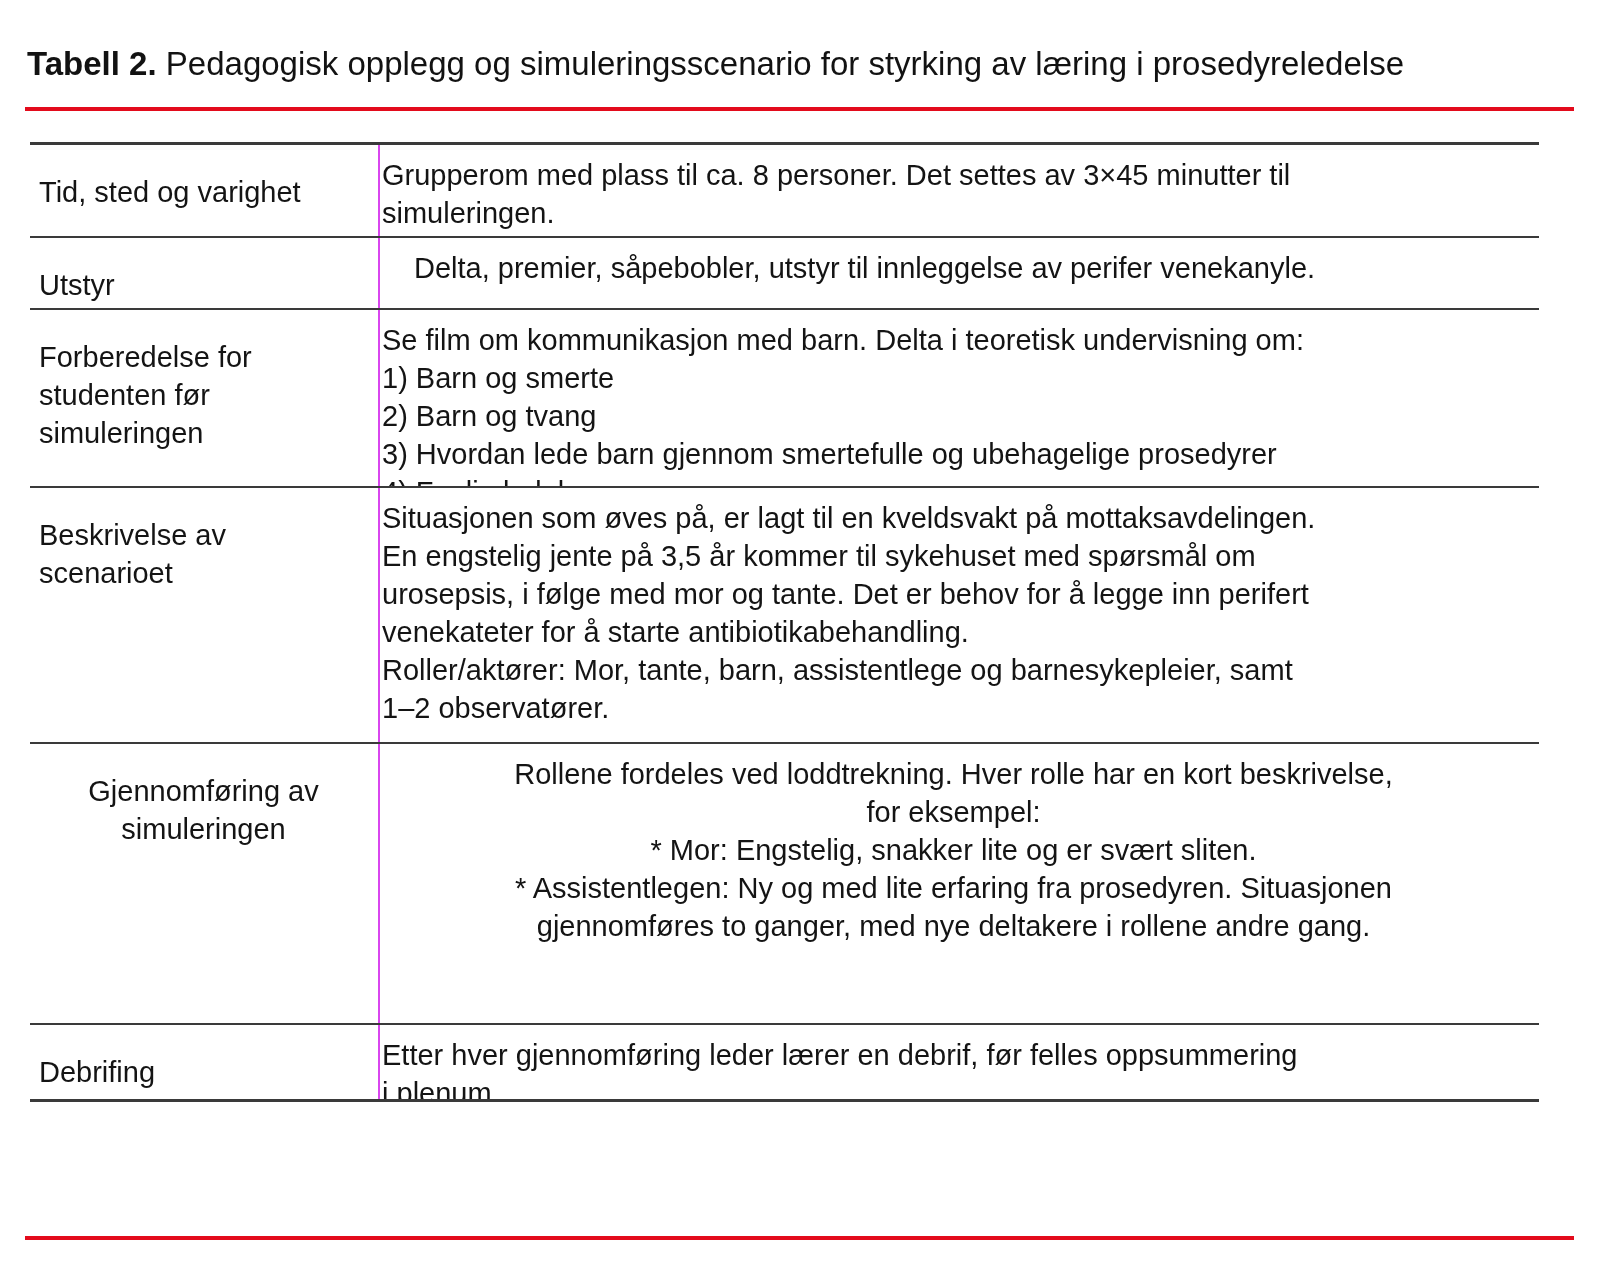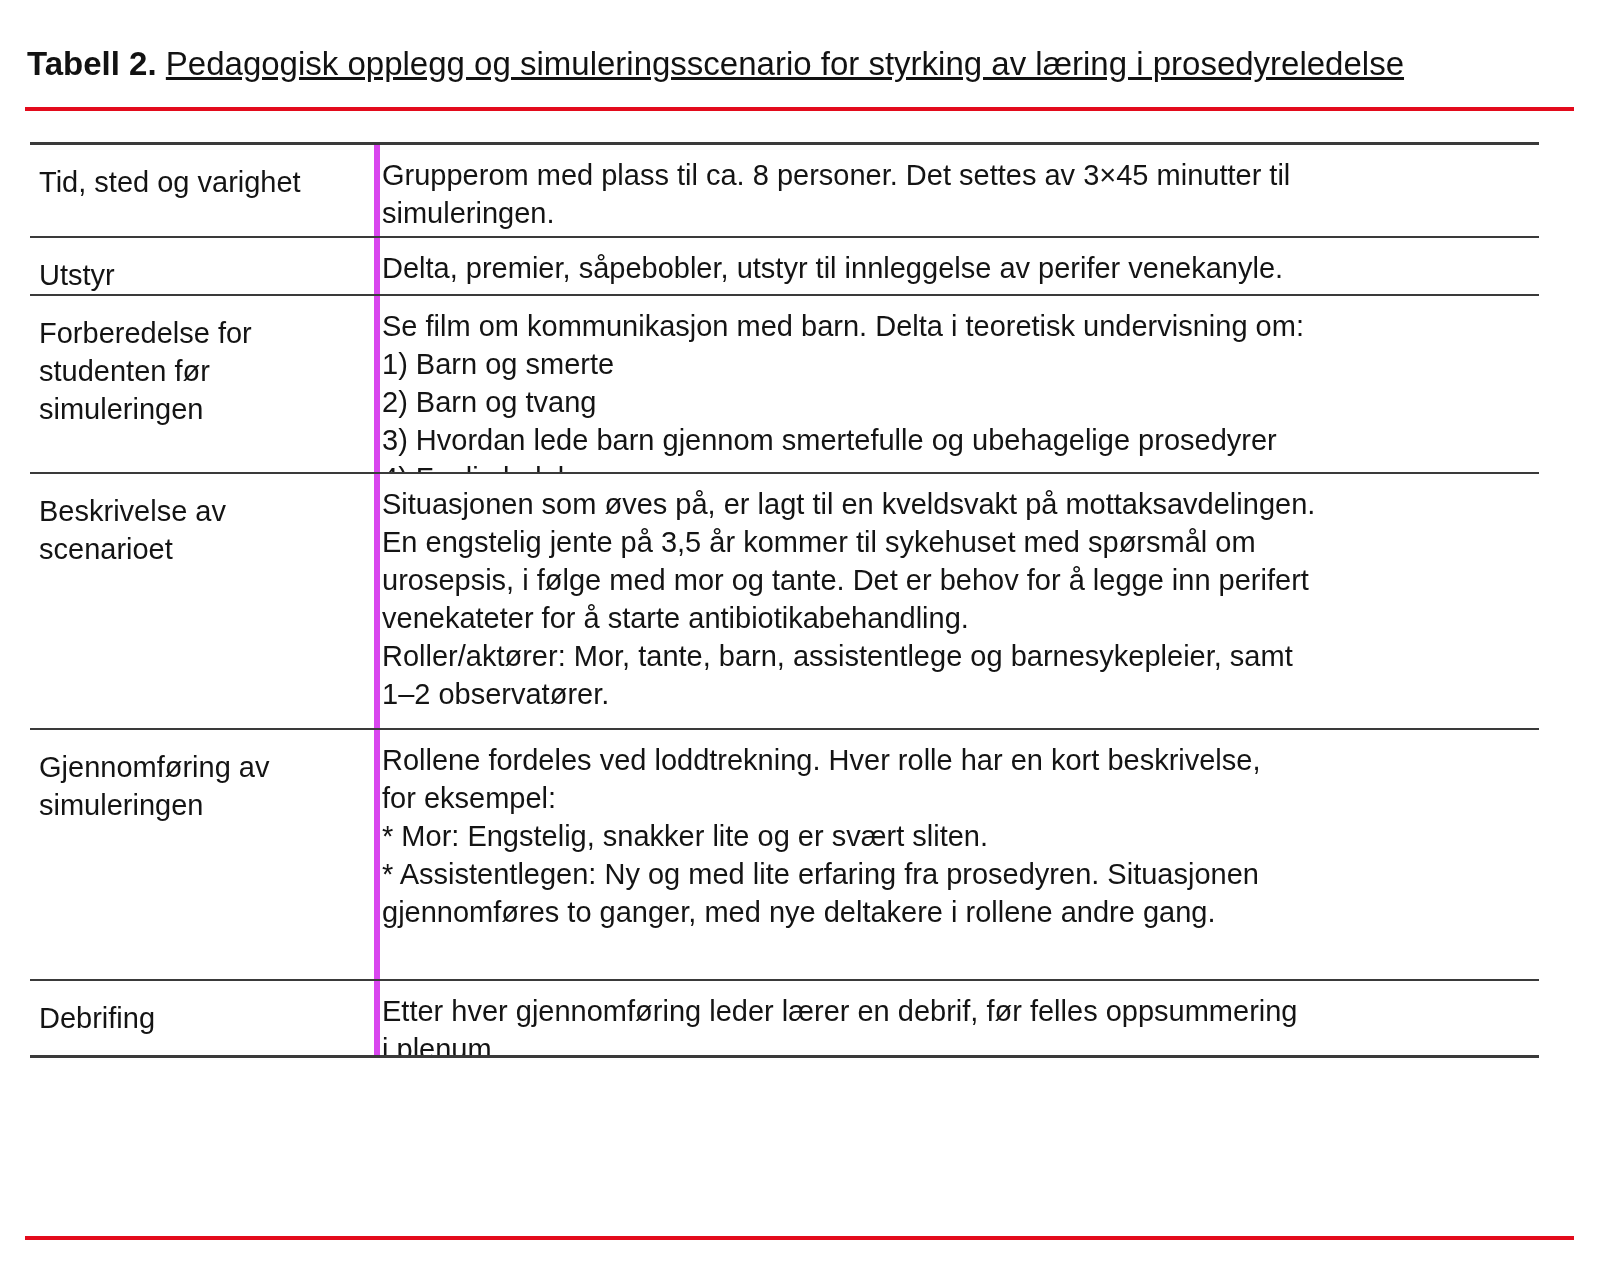--- a/index.html
+++ b/index.html
@@ -25,21 +25,20 @@
     color: #121212;
     white-space: nowrap;
   }
   .title .title-prefix {
     font-weight: bold;
     margin-top: 9px;
   }
   .title .title-rest {
     margin-left: 0.28em;
     font-weight: normal;
-    text-decoration: underline;
   }
   .rule {
     position: absolute;
     left: 25px;
     width: 1549px;
     height: 4px;
   }
   .rule-top { top: 107px; }
   .rule-bottom { top: 1236px; }
   .ttable {
@@ -60,32 +59,32 @@
   .cell {
     font-size: 29px;
     line-height: 38px;
     white-space: pre-line;
     box-sizing: border-box;
     overflow: hidden;
   }
   .cell-label {
     flex: 0 0 350px;
     width: 350px;
-    border-right: 6px solid #d946ef;
-    padding: 18px 10px 0 9px;
+    border-right: 2px solid #d946ef;
+    padding: 28px 10px 0 9px;
   }
   .cell-content {
     flex: 1;
     padding: 11px 14px 0 2px;
   }
   .h1 { height: 93px; }
-  .h2 { height: 58px; }
+  .h2 { height: 72px; gap: 32px; }
   .h3 { height: 178px; }
   .h4 { height: 256px; }
-  .h5 { height: 251px; }
+  .h5 { height: 281px; text-align: center; }
   .h6 { height: 74px; }
 </style>
 </head>
 <body>
 
 <div class="page">
 
   <div class="title">
     <span class="title-prefix">Tabell 2.</span><span class="title-rest">Pedagogisk opplegg og simuleringsscenario for styrking av læring i prosedyreledelse</span>
   </div>

